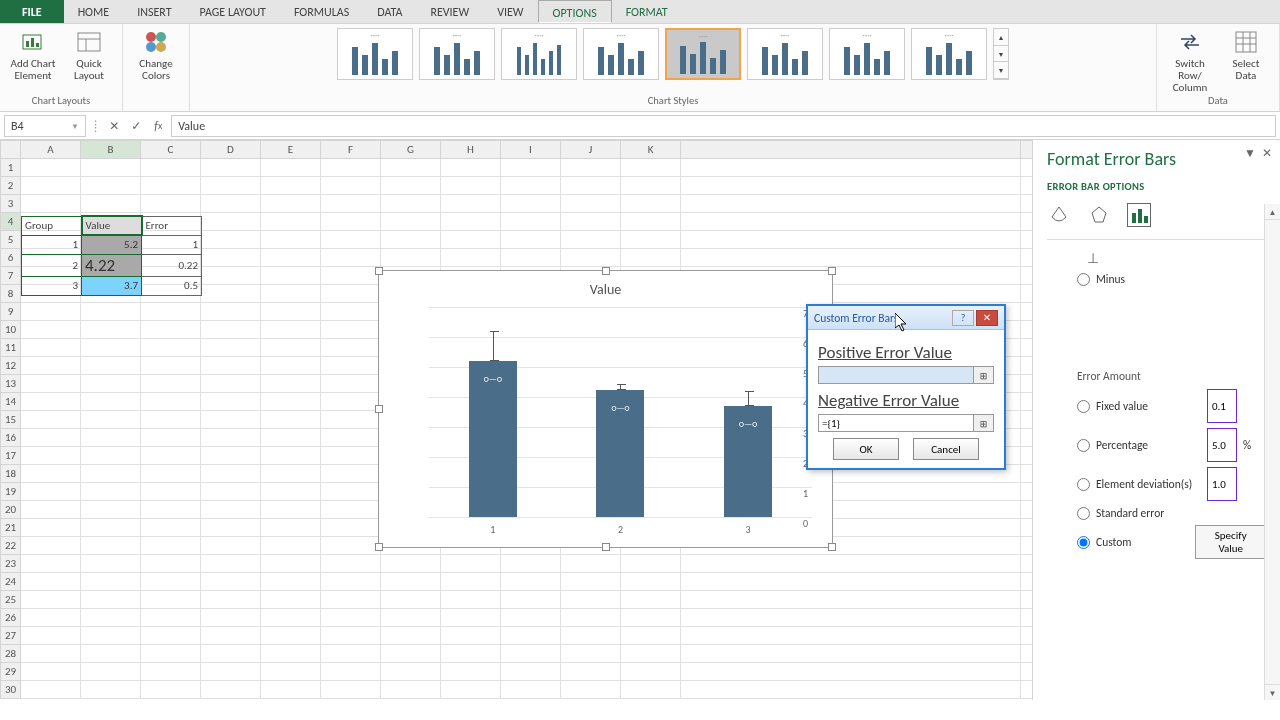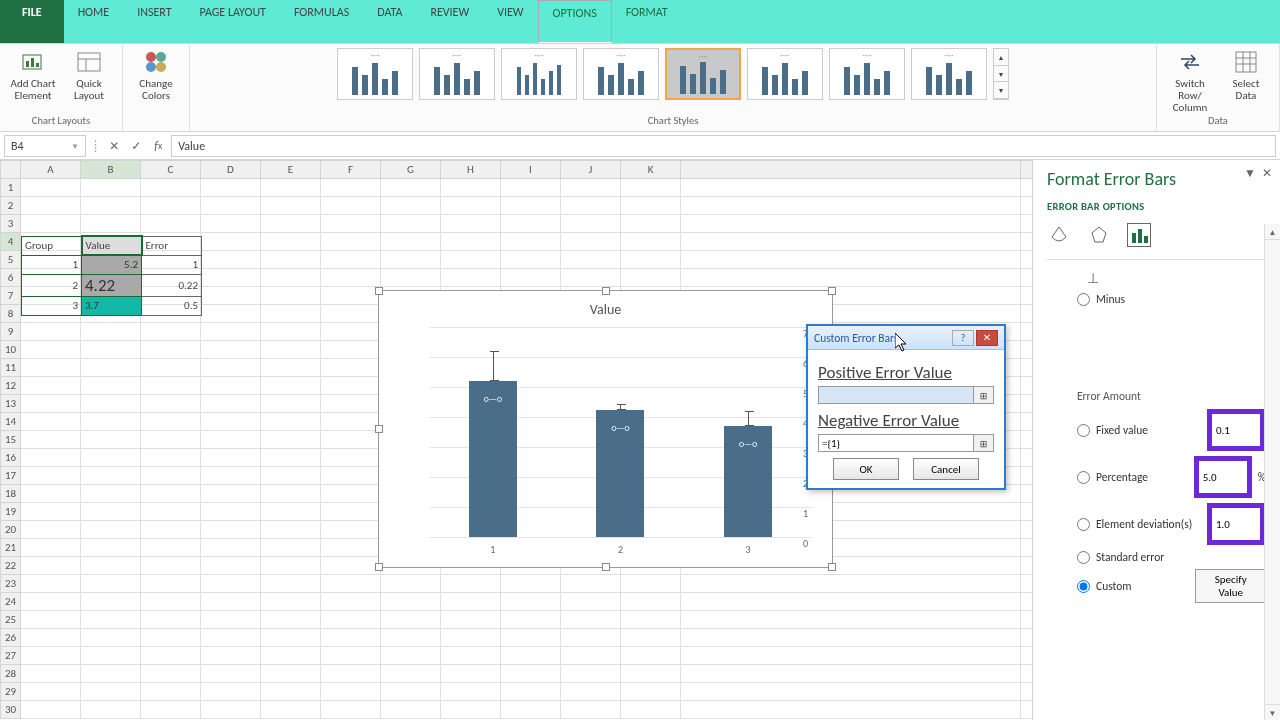--- a/index.html
+++ b/index.html
@@ -1,19 +1,19 @@
 <!DOCTYPE html>
 <html><head>
 <meta charset="utf-8">
 <style>
 * { box-sizing: border-box; margin: 0; padding: 0; font-family: "Segoe UI", Calibri, sans-serif; }
 body { width:1280px; height:720px; overflow:hidden; background:#fff; font-size:12px; color:#444; }
 
 
-.ribbon-tabs { height:44px; display:flex; border-bottom:1px solid #d4d4d4; background:#5eead4; }
+.ribbon-tabs { height:24px; display:flex; border-bottom:1px solid #d4d4d4; background:#e5e5e5; }
 .ribbon-tabs .tab { padding:5px 14px 0; cursor:pointer; font-size:12px; }
 .ribbon-tabs .file { background:#1f6f43; color:#fff; font-weight:bold; padding-left:22px; padding-right:22px; }
 .ribbon-tabs .active { border:1px solid #aaa; border-bottom:1px solid #fff; color:#1f6f43; }
 .ribbon-tabs .ctx { color:#1f6f43; }
 
 
 .ribbon { height:88px; display:flex; border-bottom:1px solid #d4d4d4; background:#fbfbfb; }
 .group { border-right:1px solid #e0e0e0; padding:4px 8px; display:flex; flex-direction:column; align-items:center; justify-content:space-between; }
 .group .label { font-size:10.5px; color:#666; margin-top:2px; text-align:center; }
 .group .body { display:flex; gap:6px; align-items:flex-start; height:62px; }
@@ -64,21 +64,21 @@
 
 .task-pane { position:absolute; right:0; top:0; width:248px; height:560px; background:#fff; border-left:1px solid #d4d4d4; padding:8px 14px; }
 .task-pane h2 { font-size:18px; font-weight:normal; color:#1f6f43; margin-bottom:10px; }
 .task-pane .hdr-ctrl { position:absolute; top:6px; right:8px; display:flex; gap:6px; font-size:12px; color:#666; }
 .opt-title { font-size:10.5px; font-weight:bold; color:#1f6f43; letter-spacing:.3px; margin-bottom:10px; }
 .icon-row { display:flex; gap:16px; margin-bottom:12px; }
 .icon-row .tp-ic { width:24px; height:24px; border:1px solid transparent; cursor:pointer; display:flex; align-items:center; justify-content:center; }
 .icon-row .tp-ic.active { border-color:#666; }
 .tp-sep { height:0; border-top:1px solid #ddd; margin:4px 0 10px; }
 .opt { display:flex; align-items:center; gap:6px; margin:5px 0 5px 30px; font-size:11.5px; color:#333; }
-.opt input[type=text] { width:58px; height:20px; border:5px solid #6d28d9; font-size:11px; padding:16px 4px; }
+.opt input[type=text] { width:30px; height:20px; border:1px solid #6d28d9; font-size:11px; padding:16px 4px; }
 .sect-title { margin:8px 0 6px 30px; color:#555; font-size:11.5px; }
 .spec-btn { margin-left:30px; padding:3px 8px; border:1px solid #999; background:#f6f6f6; font-size:11px; cursor:pointer; }
 .scroll { position:absolute; right:0; top:64px; bottom:0; width:16px; border-left:1px solid #ddd; background:#f6f6f6; }
 .scroll .ar { height:16px; text-align:center; font-size:8px; line-height:16px; color:#666; border-bottom:1px solid #ddd; }
 .scroll .arb { position:absolute; bottom:0; height:16px; width:100%; text-align:center; font-size:8px; line-height:16px; color:#666; border-top:1px solid #ddd; }
 
 
 .dialog { position:absolute; left:806px; top:164px; width:200px; background:#fff; border:2px solid #2b7cd3; box-shadow:2px 2px 6px rgba(0,0,0,.25); z-index:50; }
 .dialog .titlebar { height:24px; background:linear-gradient(#e8f1fb,#cde1f7); border-bottom:1px solid #9fc2e8; display:flex; align-items:center; padding:0 6px; font-size:11.5px; color:#2b5a9c; }
 .dialog .tbtn { margin-left:auto; display:flex; gap:2px; }
@@ -793,21 +793,21 @@
         <td style="border:1px solid #176b2e;padding:0 3px;font-size:11px;text-align:right;background:#a9a9a9;color:#333">5.2</td>
         <td style="border:1px solid #666;padding:0 3px;font-size:11px;text-align:right">1</td>
       </tr>
       <tr style="height:19px">
         <td style="border:1px solid #176b2e;padding:0 3px;font-size:11px;text-align:right">2</td>
         <td style="border:1px solid #176b2e;padding:0 3px;font-size:17px;background:#a9a9a9;color:#333">4.22</td>
         <td style="border:1px solid #666;padding:0 3px;font-size:11px;text-align:right">0.22</td>
       </tr>
       <tr style="height:19px">
         <td style="border:1px solid #176b2e;padding:0 3px;font-size:11px;text-align:right">3</td>
-        <td style="border:1px solid #176b2e;padding:0 3px;font-size:11px;text-align:left;background:#14b8a6;color:#333">3.7</td>
+        <td style="border:1px solid #176b2e;padding:0 3px;font-size:11px;text-align:right;background:#7dd3fc;color:#333">3.7</td>
         <td style="border:1px solid #666;padding:0 3px;font-size:11px;text-align:right">0.5</td>
       </tr>
     </tbody>
       </table>
   </div>
 
   <div class="chart-box">
     <div class="handle" style="top:-4px;left:-4px"></div>
       <div class="handle" style="top:-4px;right:-4px"></div>
     <div class="handle" style="bottom:-4px;left:-4px"></div>

